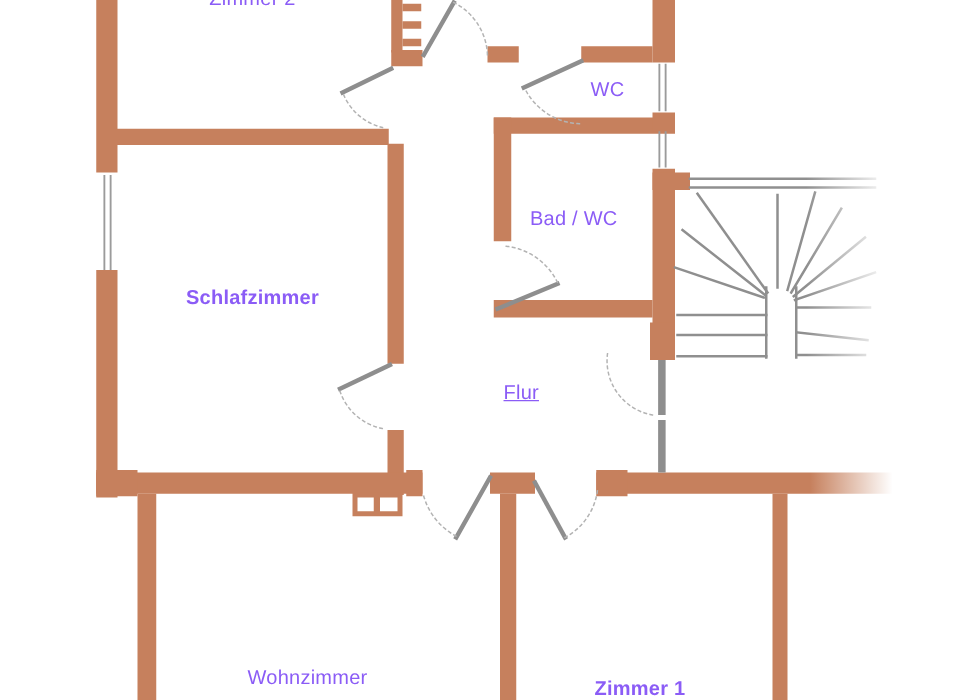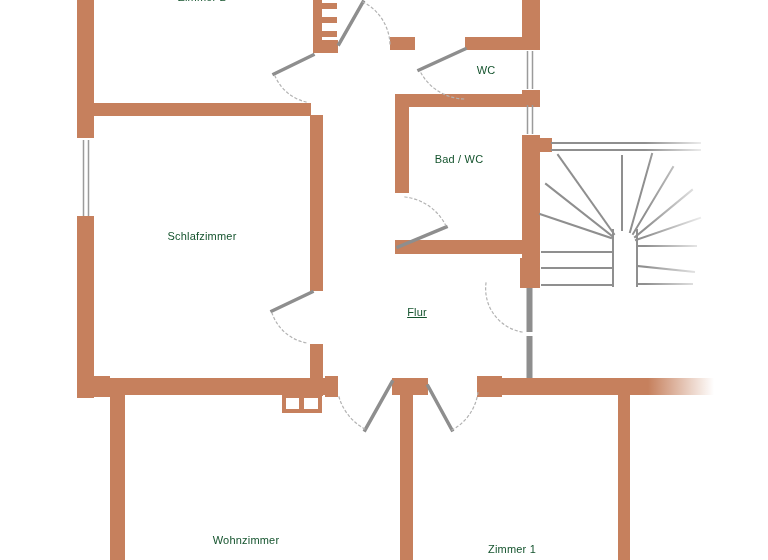--- a/index.html
+++ b/index.html
@@ -3,21 +3,21 @@
 <meta charset="utf-8">
 <style>
   html,body{margin:0;padding:0;background:#fff;}
   .plan{
     position:relative;width:768px;height:560px;background:#ffffff;
     overflow:hidden;font-family:"Liberation Sans", sans-serif;
   }
   .plan svg{position:absolute;left:0;top:0;}
   .room-label{
     position:absolute;transform:translateX(-50%);
-    font-size:11px;color:#14532d;white-space:nowrap;letter-spacing:0.2px;
+    font-size:16px;color:#8b5cf6;white-space:nowrap;letter-spacing:0.2px;
   }
 </style>
 </head>
 <body>
 
 <div class="plan">
 
   <svg width="768" height="560" viewBox="0 0 768 560">
     <defs>
       <linearGradient id="fadeR" x1="0" y1="0" x2="1" y2="0">
@@ -156,19 +156,19 @@
     </g>
 
     <g>
       <rect x="645" y="120" width="123" height="192" fill="url(#fadeR)"></rect>
       <rect x="648" y="366" width="120" height="34" fill="url(#fadeR)"></rect>
     </g>
   </svg>
 
   <div class="room-label" style="left:202px; top:-9px;">Zimmer 2</div>
   <div class="room-label" style="left:486px; top:64px;">WC</div>
-  <div class="room-label" style="left:459px; top:153px;text-align:center;">Bad / WC</div>
-  <div class="room-label" style="left:202px; top:230px;">Schlafzimmer</div>
+  <div class="room-label" style="left:459px; top:167px;text-align:center;">Bad / WC</div>
+  <div class="room-label" style="left:202px; top:230px;font-weight:bold;">Schlafzimmer</div>
   <div class="room-label" style="left:417px; top:306px;text-decoration:underline;">Flur</div>
   <div class="room-label" style="left:246px; top:534px;">Wohnzimmer</div>
-  <div class="room-label" style="left:512px; top:543px;">Zimmer 1</div>
+  <div class="room-label" style="left:512px; top:543px;font-weight:bold;">Zimmer 1</div>
 
 </div>
 
 </body></html>

